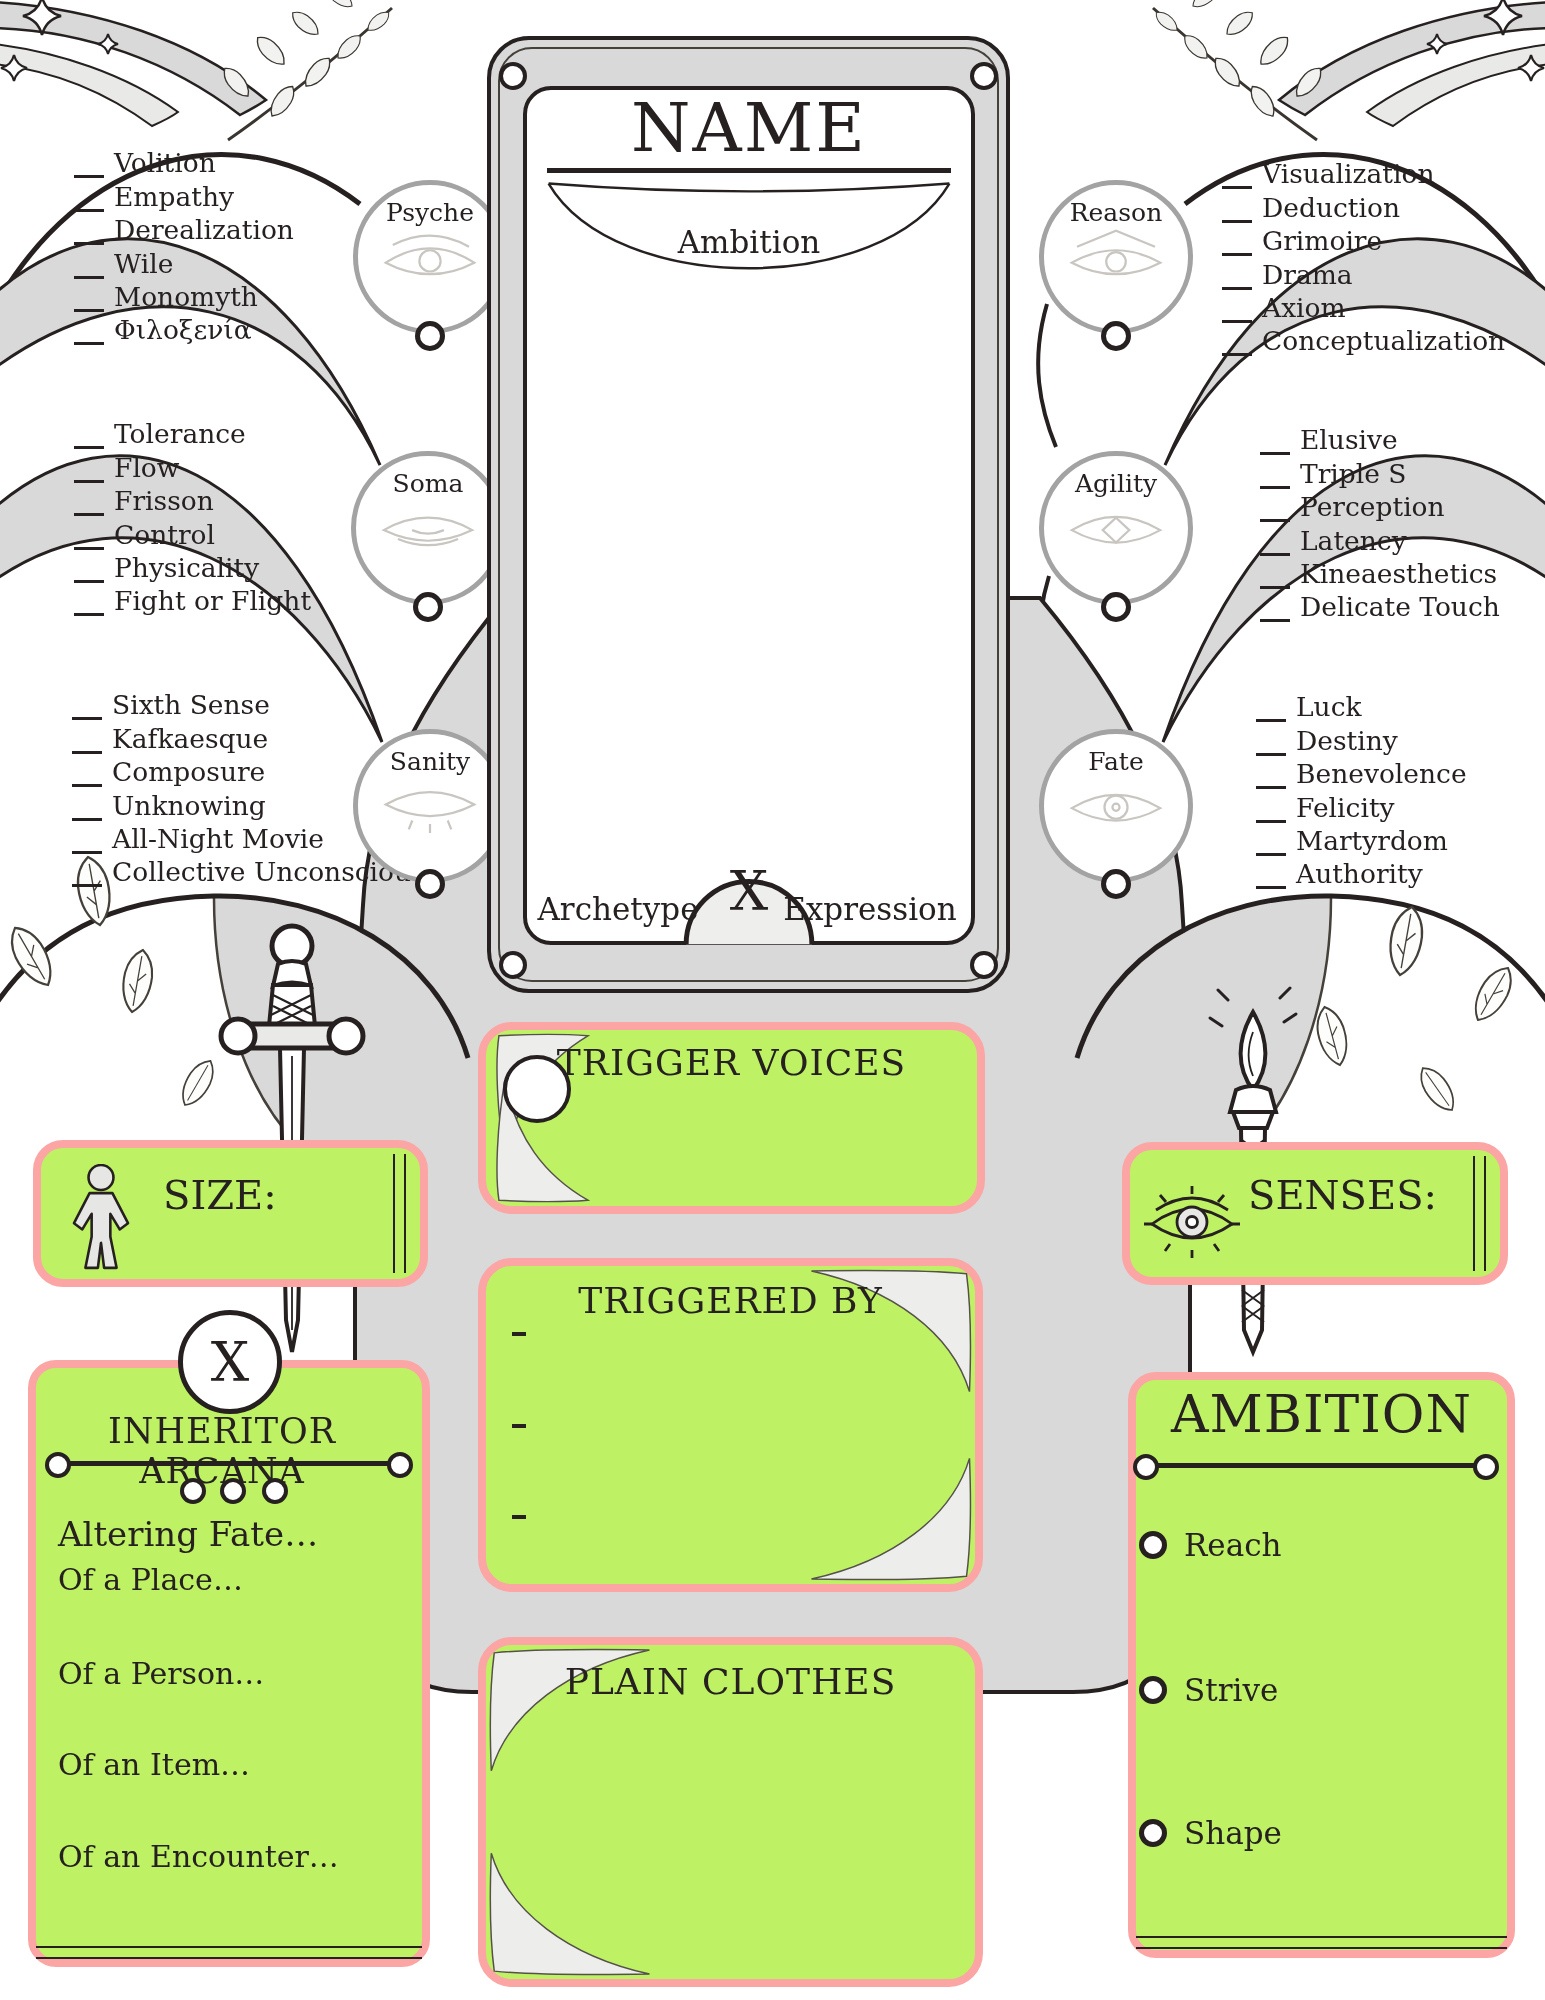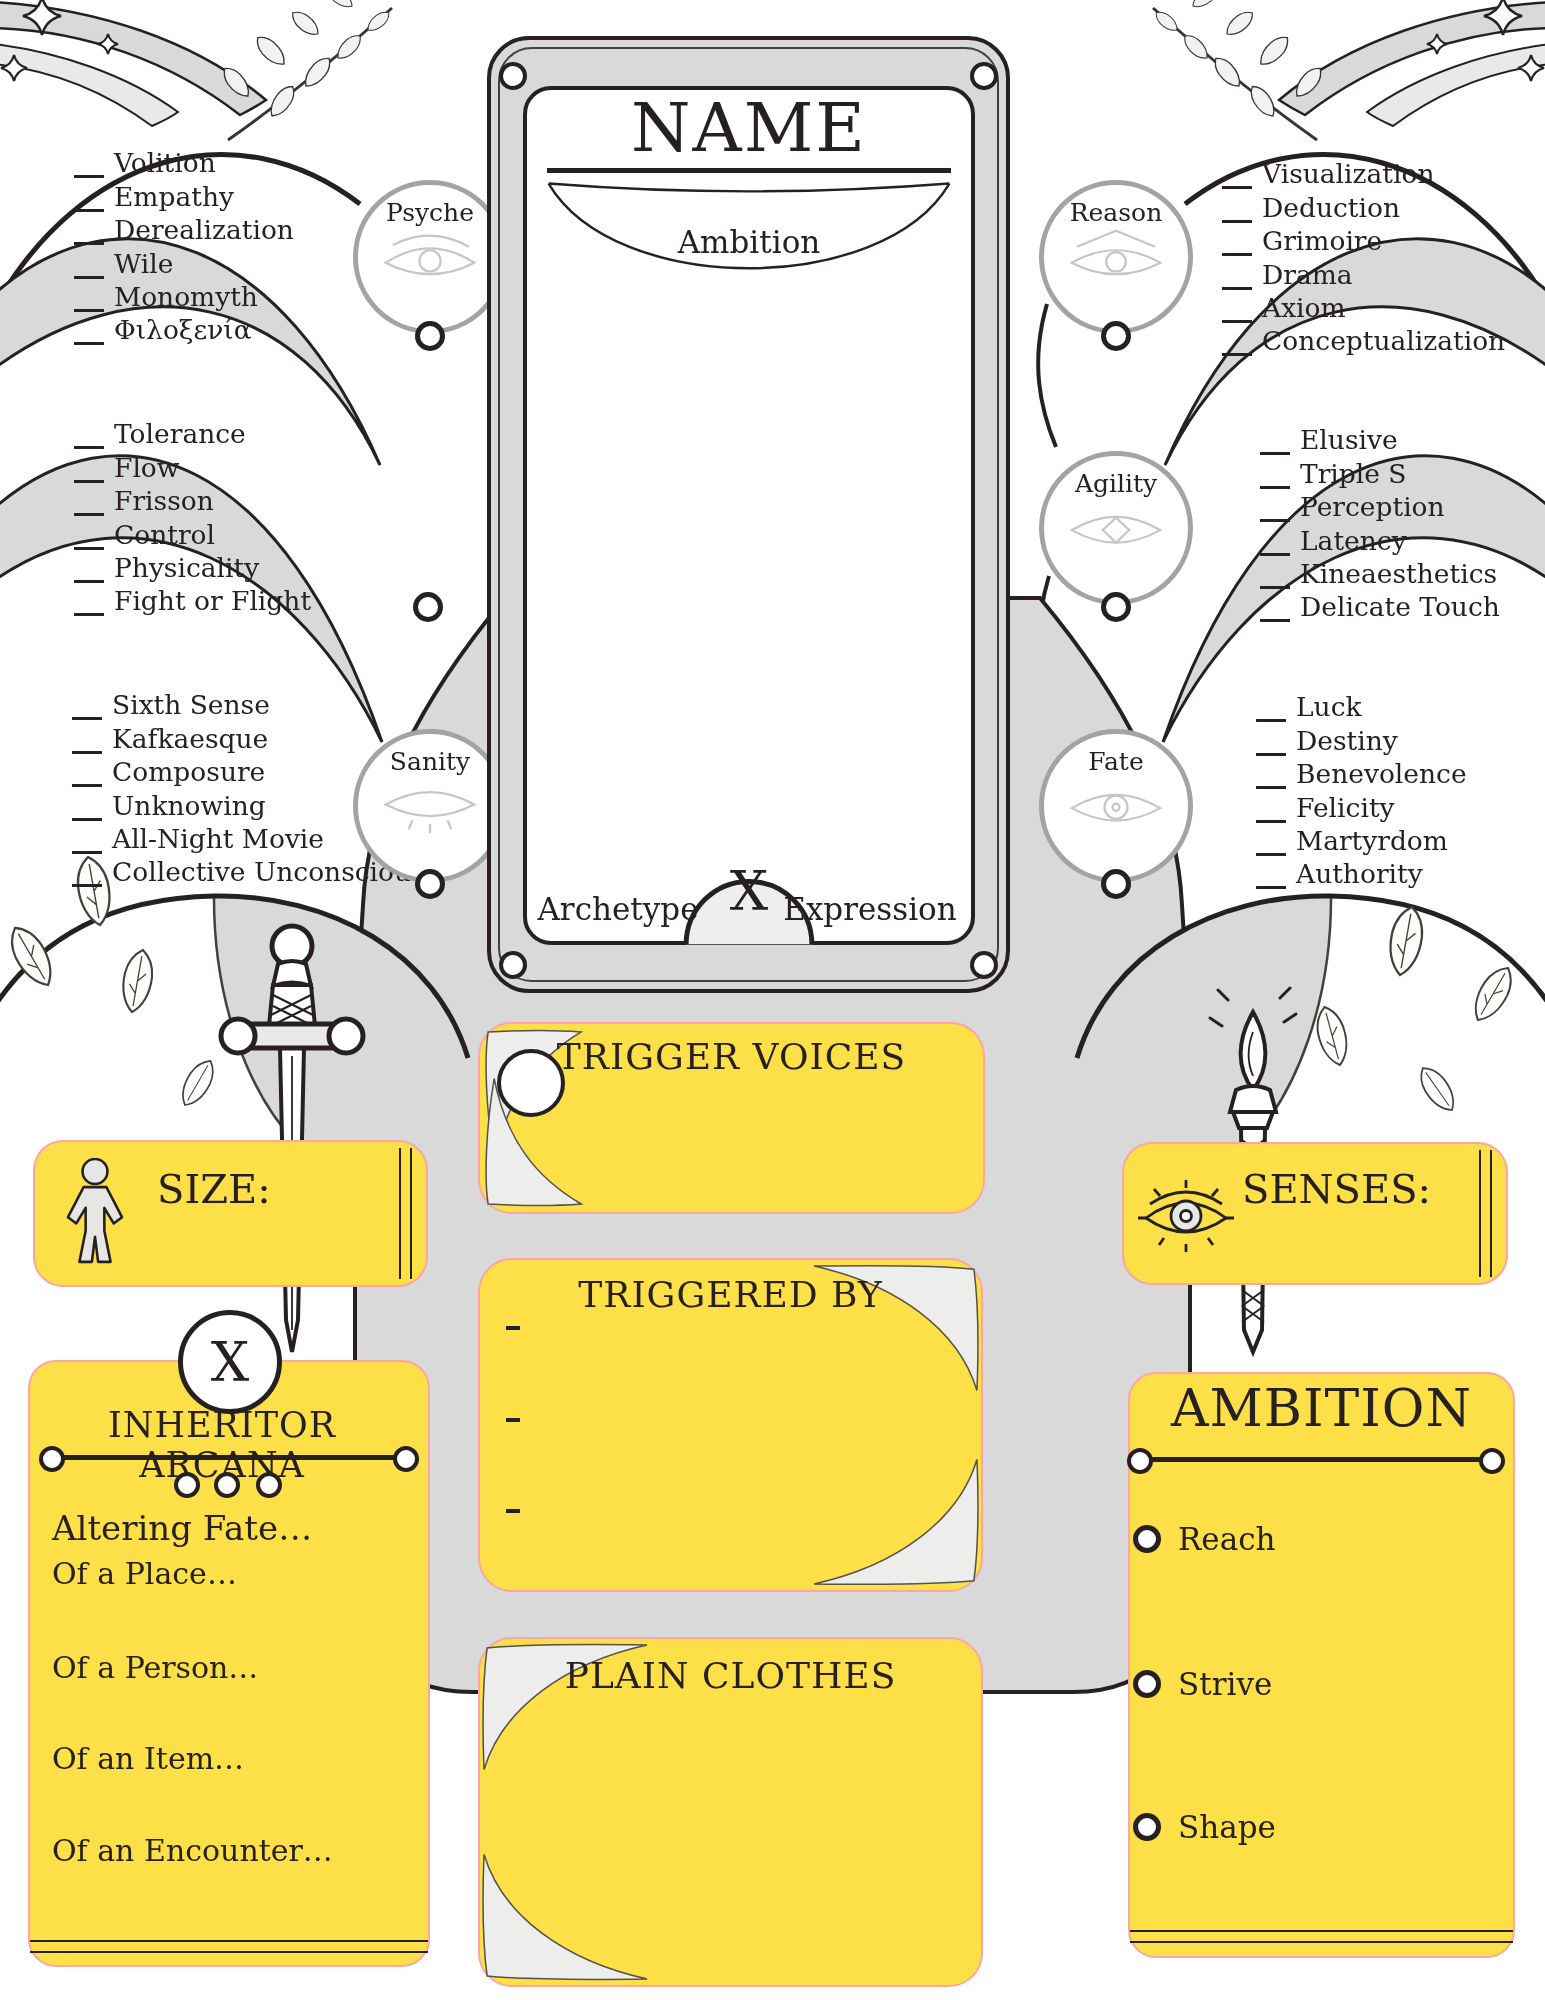--- a/index.html
+++ b/index.html
@@ -40,21 +40,21 @@
   .card-divider { position:absolute; left:20px; right:20px; top:78px; height:5px; background:#262120; }
   .banner-svg { position:absolute; left:0; top:82px; width:100%; height:190px; }
   .card-bloodline { position:absolute; left:0; right:0; top:94px; text-align:center; font-size:31px; }
   .card-ambition  { position:absolute; left:0; right:0; top:134px; text-align:center; font-size:31px; }
   .arch-svg { position:absolute; left:0; bottom:-4px; width:100%; height:78px; }
   .card-archetype { position:absolute; left:6px; bottom:14px; width:170px; text-align:center; font-size:31px; }
   .card-expression{ position:absolute; right:6px; bottom:14px; width:190px; text-align:center; font-size:31px; }
   .card-x { position:absolute; left:0; right:0; bottom:18px; text-align:center; font-size:54px; }
 
   
-  .box { position:absolute; background:#fde047; border:2px solid #fca5a5; border-radius:34px; z-index:3; }
+  .box { position:absolute; background:#bef264; border:8px solid #fca5a5; border-radius:34px; z-index:3; }
   .box-title { position:absolute; left:0; right:0; text-align:center; font-size:36px; letter-spacing:1px; }
   .corner-svg { position:absolute; inset:0; width:100%; height:100%; pointer-events:none; }
 
   .tv-circle { position:absolute; left:17px; top:25px; width:68px; height:68px;
                border:4.5px solid #262120; border-radius:50%; background:#fff; }
   .dash { position:absolute; left:26px; width:14px; height:3.5px; background:#262120; }
 
   .vlines { position:absolute; right:14px; top:6px; bottom:6px; width:13px;
             border-left:2.5px solid #262120; border-right:2.5px solid #262120; }
 
@@ -256,20 +256,30 @@
     <svg class="eye-faint" width="110" height="62" viewBox="0 0 120 70">
       <g fill="none" stroke="#c9c6c1" stroke-width="2.5">
         <path d="M 18 18 Q 62 -4 104 20"></path>
           <path d="M 10 38 Q 60 6 110 38 Q 60 64 10 38 Z"></path>
           <circle cx="60" cy="36" r="12"></circle>
       </g>
     </svg>
   </div>
   <div class="node" style="left:415px;top:321px"></div>
 
+  <div class="stat" style="left:351px;top:451px">
+    <span class="stat-name">Soma</span>
+    <svg class="eye-faint" width="110" height="62" viewBox="0 0 120 70">
+      <g fill="none" stroke="#c9c6c1" stroke-width="2.5">
+        <path d="M 10 34 Q 60 6 110 34 Q 60 58 10 34 Z"></path>
+          <path d="M 26 44 Q 60 58 94 44"></path>
+          <path d="M 42 34 Q 60 42 78 34"></path>
+      </g>
+    </svg>
+  </div>
   <div class="node" style="left:413px;top:592px"></div>
 
   <div class="stat" style="left:353px;top:729px">
     <span class="stat-name">Sanity</span>
     <svg class="eye-faint" width="110" height="62" viewBox="0 0 120 70">
       <g fill="none" stroke="#c9c6c1" stroke-width="2.5">
         <path d="M 10 30 Q 60 2 110 30 Q 60 56 10 30 Z"></path>
           <path d="M 40 48 L 36 58 M 60 52 L 60 62 M 80 48 L 84 58"></path>
       </g>
     </svg>

